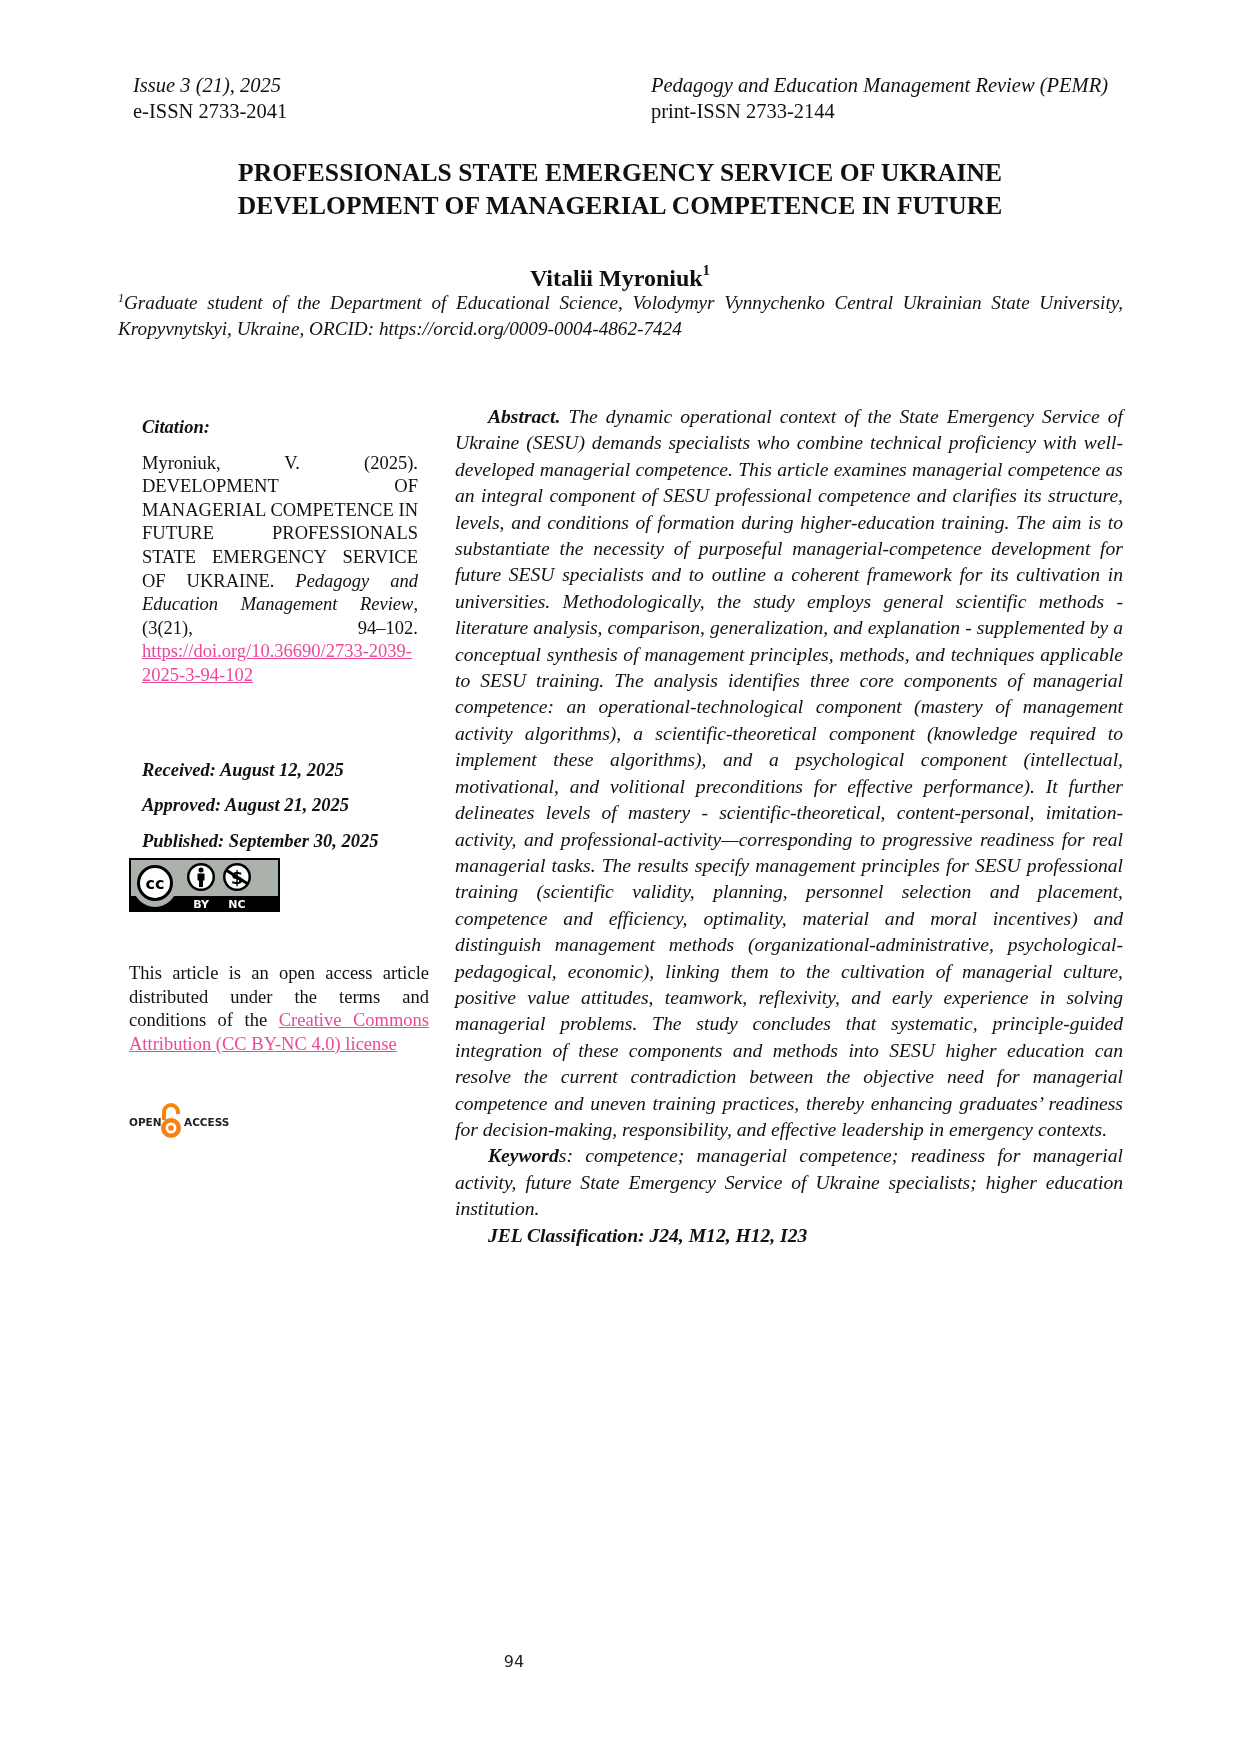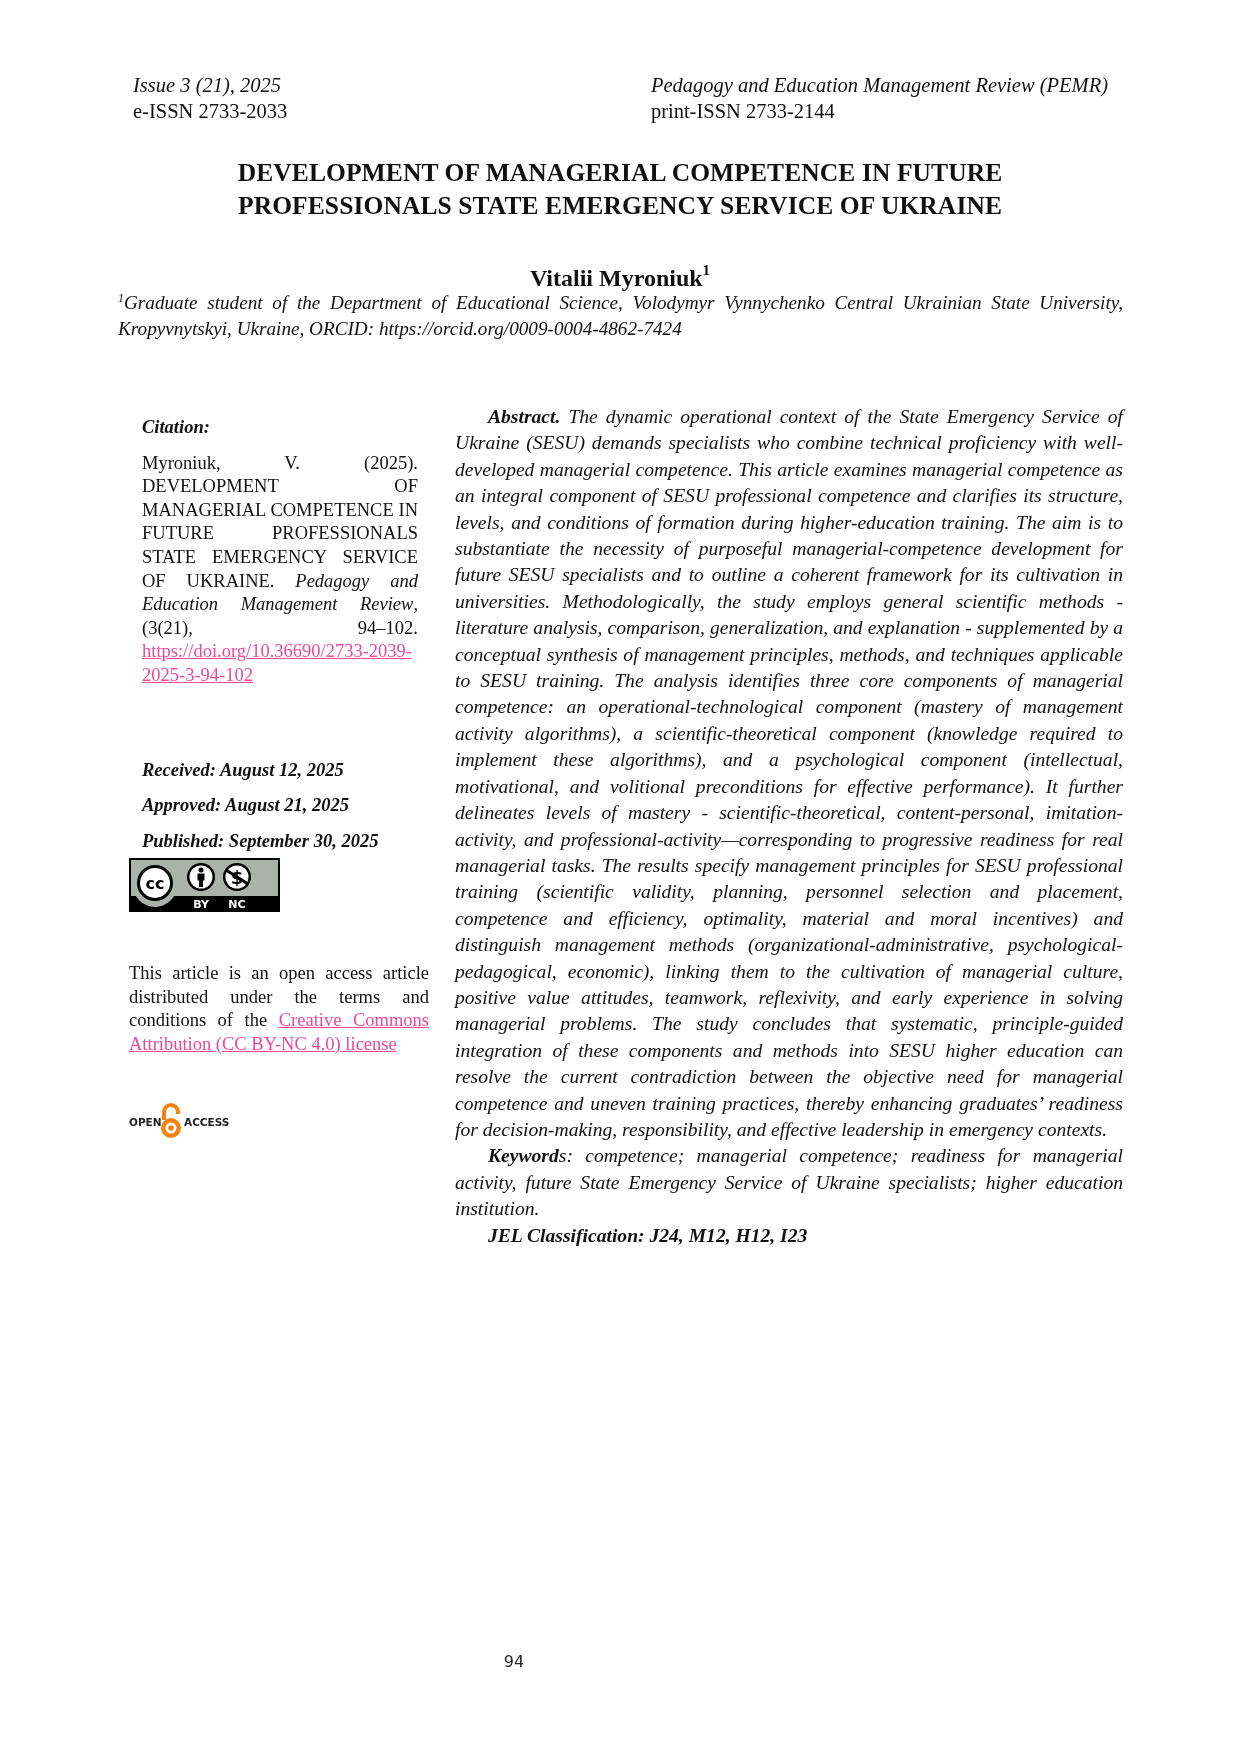--- a/index.html
+++ b/index.html
@@ -32,30 +32,30 @@
   .rightcol p { margin: 0; text-align: justify; text-indent: 33px; }
   .rightcol b { font-weight: bold; }
   .pagenum { left: 0; width: 1028px; top: 1652px; text-align: center;
              font-family: "DejaVu Sans", sans-serif; font-size: 16px; color: #222; }
 </style>
 </head>
 <body>
 
 <div class="abs hdr hdr-left">
   <div class="it">Issue 3 (21), 2025</div>
-  <div>e-ISSN 2733-2033</div>
+  <div>e-ISSN 2733-2041</div>
 </div>
 <div class="abs hdr hdr-right">
   <div class="it">Pedagogy and Education Management Review (PEMR)</div>
   <div>print-ISSN 2733-2144</div>
 </div>
 
 <div class="abs title">
+  <div>PROFESSIONALS STATE EMERGENCY SERVICE OF UKRAINE</div>
   <div>DEVELOPMENT OF MANAGERIAL COMPETENCE IN FUTURE</div>
-  <div>PROFESSIONALS STATE EMERGENCY SERVICE OF UKRAINE</div>
 </div>
 
 <div class="abs author">
   <span>Vitalii Myroniuk</span><sup>1</sup>
 </div>
 
 <div class="abs affil">
   <sup>1</sup><span>Graduate student of the Department of Educational Science, Volodymyr Vynnychenko Central Ukrainian State University, Kropyvnytskyi, Ukraine, ORCID: https://orcid.org/0009-0004-4862-7424</span>
 </div>
 

